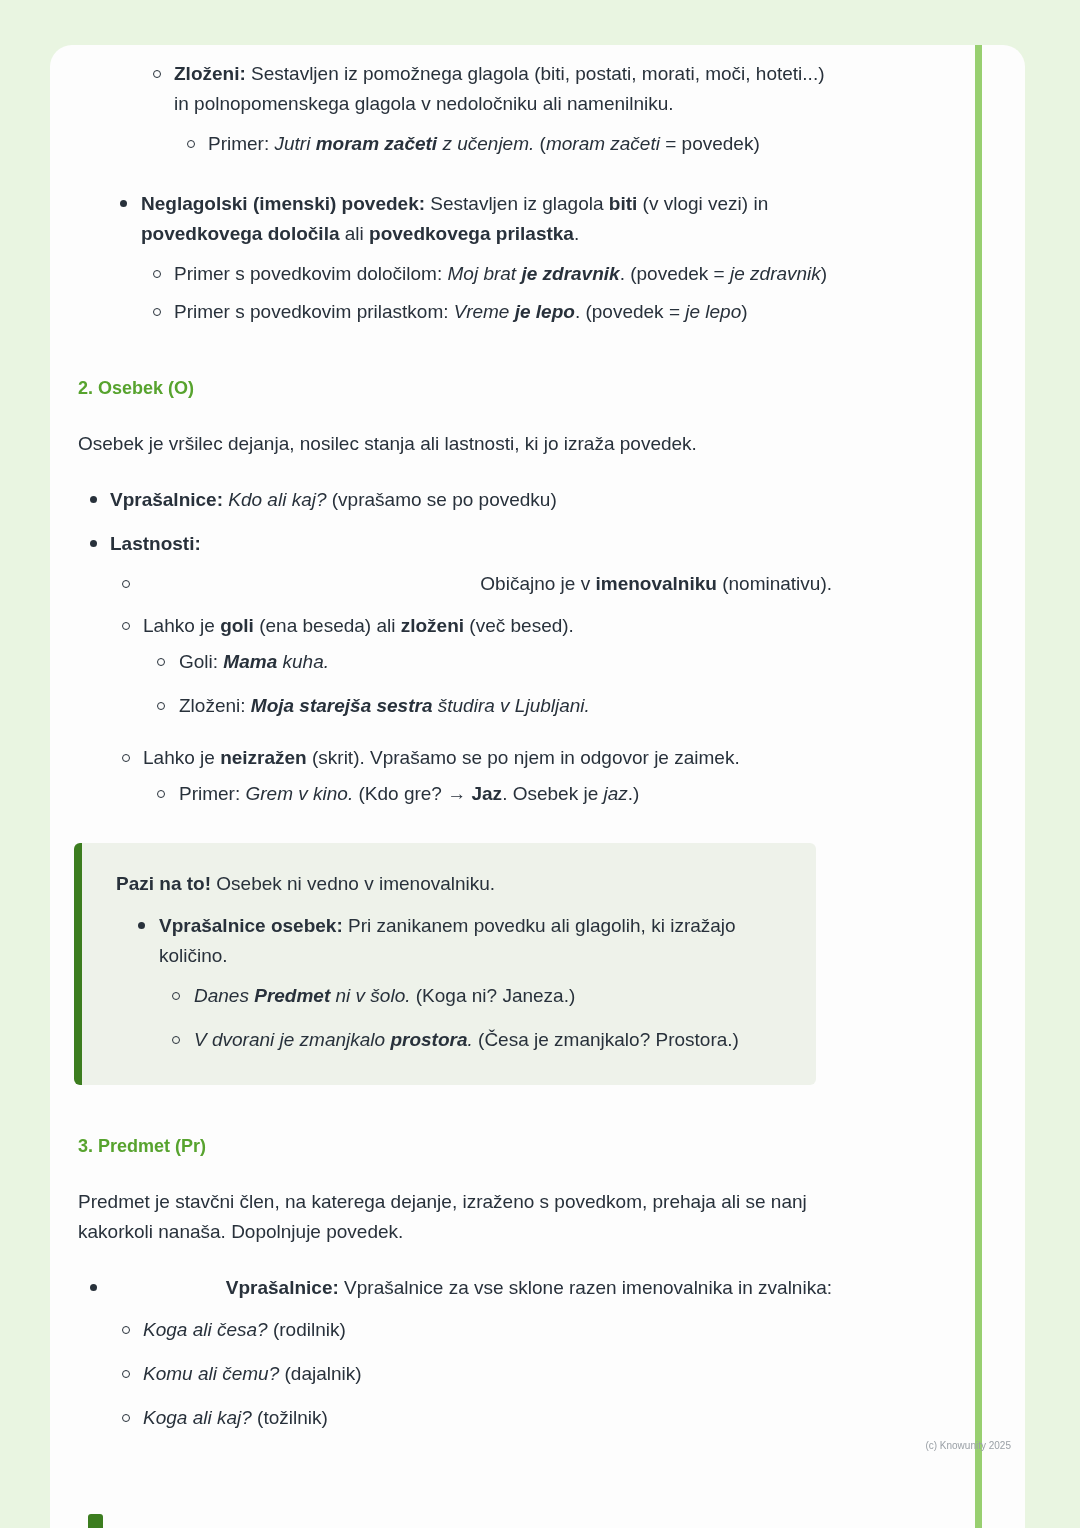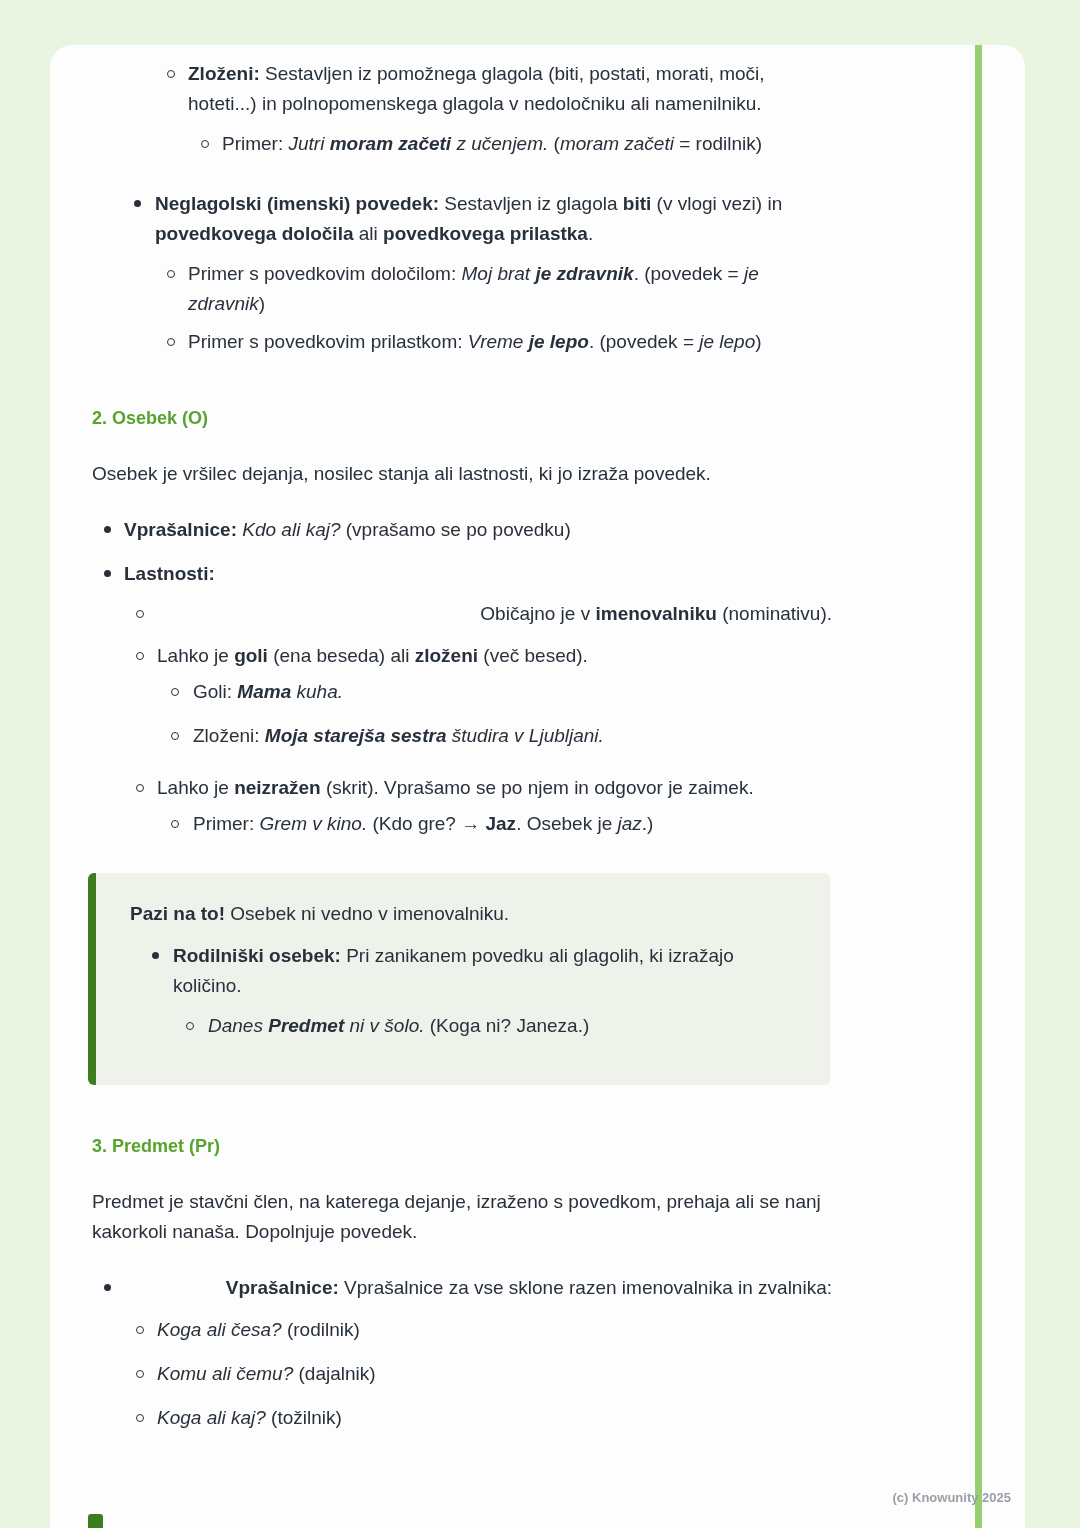--- a/index.html
+++ b/index.html
@@ -10,21 +10,21 @@
     --callout-bg:#eef2ea;
     --callout-border:#3c7d1f;
     --accent-line:#98cf70;
     --footer:#9aa0a6;
   }
   *{margin:0;padding:0;box-sizing:border-box;}
   html,body{background:var(--page-bg);}
   body{font-family:"Liberation Sans","DejaVu Sans",sans-serif;color:var(--text);}
   .canvas{position:relative;width:1080px;height:1528px;background:var(--page-bg);overflow:hidden;}
   .page-card{position:absolute;left:50px;top:45px;width:975px;height:1483px;background:var(--card-bg);border-radius:22px 22px 0 0;}
-  .content{position:relative;padding:14px 0 0 42px;width:782px;font-size:19px;line-height:30px;}
+  .content{position:relative;padding:14px 0 0 28px;width:782px;font-size:19px;line-height:30px;}
   .b{font-weight:700;}
   .i{font-style:italic;}
 
   
   .li{position:relative;}
   .li::before{content:"";position:absolute;top:11px;width:7px;height:7px;border-radius:50%;}
   .li.d::before{background:var(--text);}
   .li.c::before{border:1.5px solid var(--text);background:transparent;width:6px;height:6px;}
 
   
@@ -45,52 +45,53 @@
 
   .heading{font-size:18px;line-height:34px;font-weight:700;color:var(--heading);margin:44px 0 24px 0;}
   .para{max-width:740px;}
 
   .callout{margin:34px 0 44px -4px;width:742px;background:var(--callout-bg);
            border-left:8px solid var(--callout-border);border-radius:6px;
            padding:26px 30px 30px 0;}
   .callout-title{padding-left:34px;margin-bottom:12px;}
 
   .accent-line{position:absolute;left:925px;top:0;width:7px;height:100%;background:var(--accent-line);}
-  .footer-note{position:absolute;top:1445px;right:14px;font-size:13px;color:var(--footer);z-index:3;font-weight:bold;}
+  .footer-note{position:absolute;top:1395px;right:14px;font-size:10px;color:var(--footer);z-index:3;}
   .callout-stub{position:absolute;left:38px;bottom:0;width:15px;height:14px;background:var(--callout-border);border-radius:3px 3px 0 0;}
 </style>
 </head>
 <body>
 
 <div class="canvas">
   <div class="page-card">
     <div class="content">
 
       <div class="li c t2 mb10"><span class="b">Zloženi: </span><span>Sestavljen iz pomožnega glagola (biti, postati, morati, moči, hoteti...) in polnopomenskega glagola v nedoločniku ali namenilniku.</span></div>
-      <div class="li c t3 mb30"><span>Primer: </span><span class="i">Jutri </span><span class="b i">moram začeti</span><span class="i"> z učenjem.</span><span> (</span><span class="i">moram začeti</span><span> = rodilnik)</span></div>
+      <div class="li c t3 mb30"><span>Primer: </span><span class="i">Jutri </span><span class="b i">moram začeti</span><span class="i"> z učenjem.</span><span> (</span><span class="i">moram začeti</span><span> = povedek)</span></div>
       <div class="li d t1 mb10"><span class="b">Neglagolski (imenski) povedek: </span><span>Sestavljen iz glagola </span><span class="b">biti</span><span> (v vlogi vezi) in </span><span class="b">povedkovega določila</span><span> ali </span><span class="b">povedkovega prilastka</span><span>.</span></div>
       <div class="li c t2 mb20"><span>Primer s povedkovim določilom: </span><span class="i">Moj brat </span><span class="b i">je zdravnik</span><span>. (povedek = </span><span class="i">je zdravnik</span><span>)</span></div>
       <div class="li c t2"><span>Primer s povedkovim prilastkom: </span><span class="i">Vreme </span><span class="b i">je lepo</span><span>. (povedek = </span><span class="i">je lepo</span><span>)</span></div>
 
       <h2 class="heading">2. Osebek (O)</h2>
       <p class="para mb26">Osebek je vršilec dejanja, nosilec stanja ali lastnosti, ki jo izraža povedek.</p>
 
       <div class="li d i1 mb14"><span class="b">Vprašalnice: </span><span class="i">Kdo ali kaj?</span><span> (vprašamo se po povedku)</span></div>
       <div class="li d i1 mb10"><span class="b">Lastnosti:</span></div>
       <div class="li c i2 mb12"><span>Običajno je v </span><span class="b">imenovalniku</span><span> (nominativu).</span></div>
       <div class="li c i2 mb6"><span>Lahko je </span><span class="b">goli</span><span> (ena beseda) ali </span><span class="b">zloženi</span><span> (več besed).</span></div>
       <div class="li c i3 mb14"><span>Goli: </span><span class="b i">Mama</span><span class="i"> kuha.</span></div>
       <div class="li c i3 mb22"><span>Zloženi: </span><span class="b i">Moja starejša sestra</span><span class="i"> študira v Ljubljani.</span></div>
       <div class="li c i2 mb6"><span>Lahko je </span><span class="b">neizražen</span><span> (skrit). Vprašamo se po njem in odgovor je zaimek.</span></div>
       <div class="li c i3"><span>Primer: </span><span class="i">Grem v kino.</span><span> (Kdo gre? → </span><span class="b">Jaz</span><span>. Osebek je </span><span class="i">jaz</span><span>.)</span></div>
 
       <aside class="callout">
         <p class="callout-title"><span class="b">Pazi na to!</span><span> Osebek ni vedno v imenovalniku.</span></p>
-        <div class="li d ci1 mb10"><span class="b">Rodilniški osebek: </span><span>Pri zanikanem povedku ali glagolih, ki izražajo količino.</span></div>
+        <div class="li d ci1 mb10"><span class="b">Vprašalnice osebek: </span><span>Pri zanikanem povedku ali glagolih, ki izražajo količino.</span></div>
         <div class="li c ci2 mb14"><span class="i">Danes </span><span class="b i">Predmet</span><span class="i"> ni v šolo.</span><span> (Koga ni? Janeza.)</span></div>
+        <div class="li c ci2"><span class="i">V dvorani je zmanjkalo </span><span class="b i">prostora</span><span class="i">.</span><span> (Česa je zmanjkalo? Prostora.)</span></div>
       </aside>
 
       <h2 class="heading">3. Predmet (Pr)</h2>
       <p class="para mb26">Predmet je stavčni člen, na katerega dejanje, izraženo s povedkom, prehaja ali se nanj kakorkoli nanaša. Dopolnjuje povedek.</p>
 
       <div class="li d i1 mb12"><span class="b">Vprašalnice: </span><span>Vprašalnice za vse sklone razen imenovalnika in zvalnika:</span></div>
       <div class="li c i2 mb14"><span class="i">Koga ali česa?</span><span> (rodilnik)</span></div>
       <div class="li c i2 mb14"><span class="i">Komu ali čemu?</span><span> (dajalnik)</span></div>
       <div class="li c i2"><span class="i">Koga ali kaj?</span><span> (tožilnik)</span></div>
 

